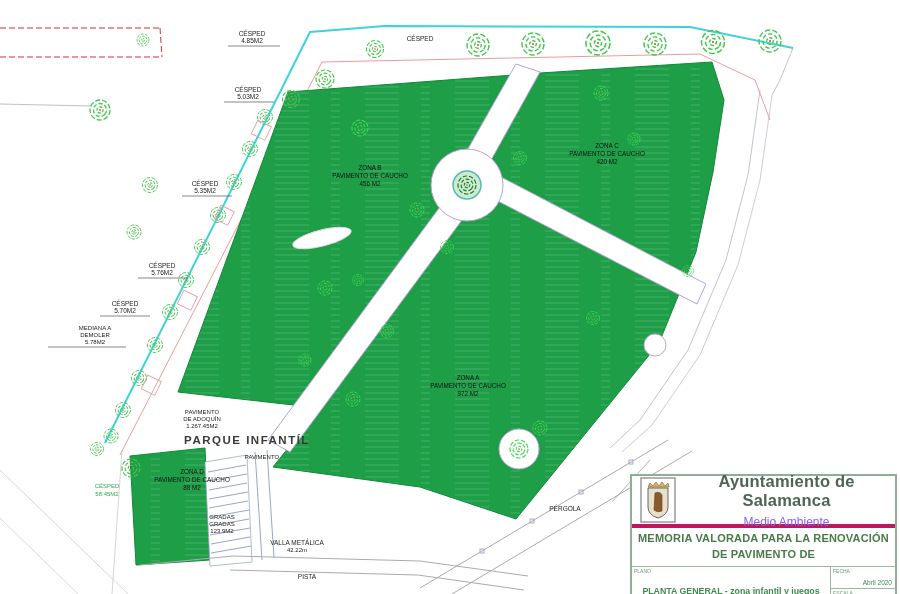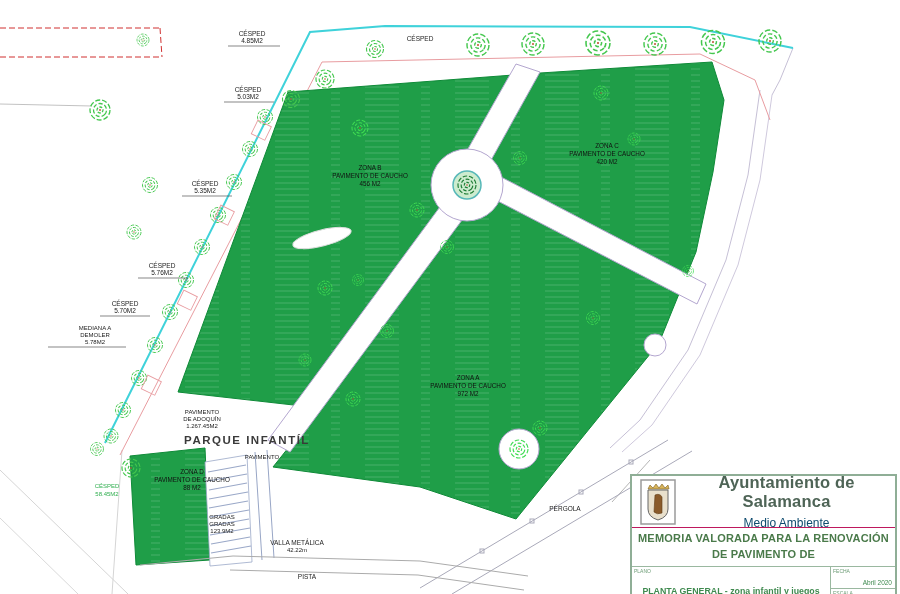--- a/index.html
+++ b/index.html
@@ -11,25 +11,25 @@
   text{font-family:"Liberation Sans",sans-serif;}
   .lbl{font-size:6.5px;fill:#222;text-anchor:middle;}
   .lbl6{font-size:6px;fill:#222;text-anchor:middle;}
   .lblgreen{font-size:6px;fill:#2fae4e;text-anchor:middle;}
   .zlab{font-size:6.3px;fill:#111;text-anchor:middle;}
   .big{font-size:11.5px;fill:#3a3a3a;font-weight:bold;letter-spacing:1.5px;text-anchor:middle;}
 
   
   #titleblock{position:absolute;left:630px;top:474px;width:267px;height:126px;
     background:#fff;border:2px solid #8fae96;box-sizing:border-box;font-family:"Liberation Sans",sans-serif;}
-  .tb-header{display:flex;align-items:center;height:52px;border-bottom:1px solid #be185d;padding:2px 4px;box-sizing:border-box;}
+  .tb-header{display:flex;align-items:center;height:52px;border-bottom:4px solid #be185d;padding:2px 4px;box-sizing:border-box;}
   .tb-logo{width:36px;height:46px;margin:0 6px 0 4px;flex:0 0 auto;}
   .tb-titles{flex:1;text-align:center;}
   .tb-org{font-size:16.5px;font-weight:bold;color:#4e6456;letter-spacing:0.2px;}
-  .tb-dept{font-size:12px;color:#0c4a6e;margin-top:5px;}
+  .tb-dept{font-size:12px;color:#8b5cf6;margin-top:5px;}
   .tb-memoria{border-bottom:1px solid #9ab8a0;padding:3px 2px;text-align:center;}
   .tb-memoria div{font-size:11px;color:#4a7a4a;font-weight:bold;letter-spacing:0.2px;line-height:1.45;}
   .tb-bottom{display:flex;height:44px;}
   .tb-plano{flex:1;border-right:1px solid #9ab8a0;position:relative;display:flex;align-items:center;justify-content:center;}
   .tb-field-label{position:absolute;left:2px;top:1px;font-size:5px;color:#6b9b74;}
   .tb-plano-value{font-size:8.8px;color:#3f8a4f;font-weight:bold;text-align:center;padding-top:4px;}
   .tb-right{width:64px;display:flex;flex-direction:column;}
   .tb-cell{flex:1;position:relative;border-bottom:1px solid #9ab8a0;}
   .tb-cell:last-child{border-bottom:none;}
   .tb-cell-value{position:absolute;right:3px;bottom:2px;font-size:6.5px;color:#3f8a4f;}

